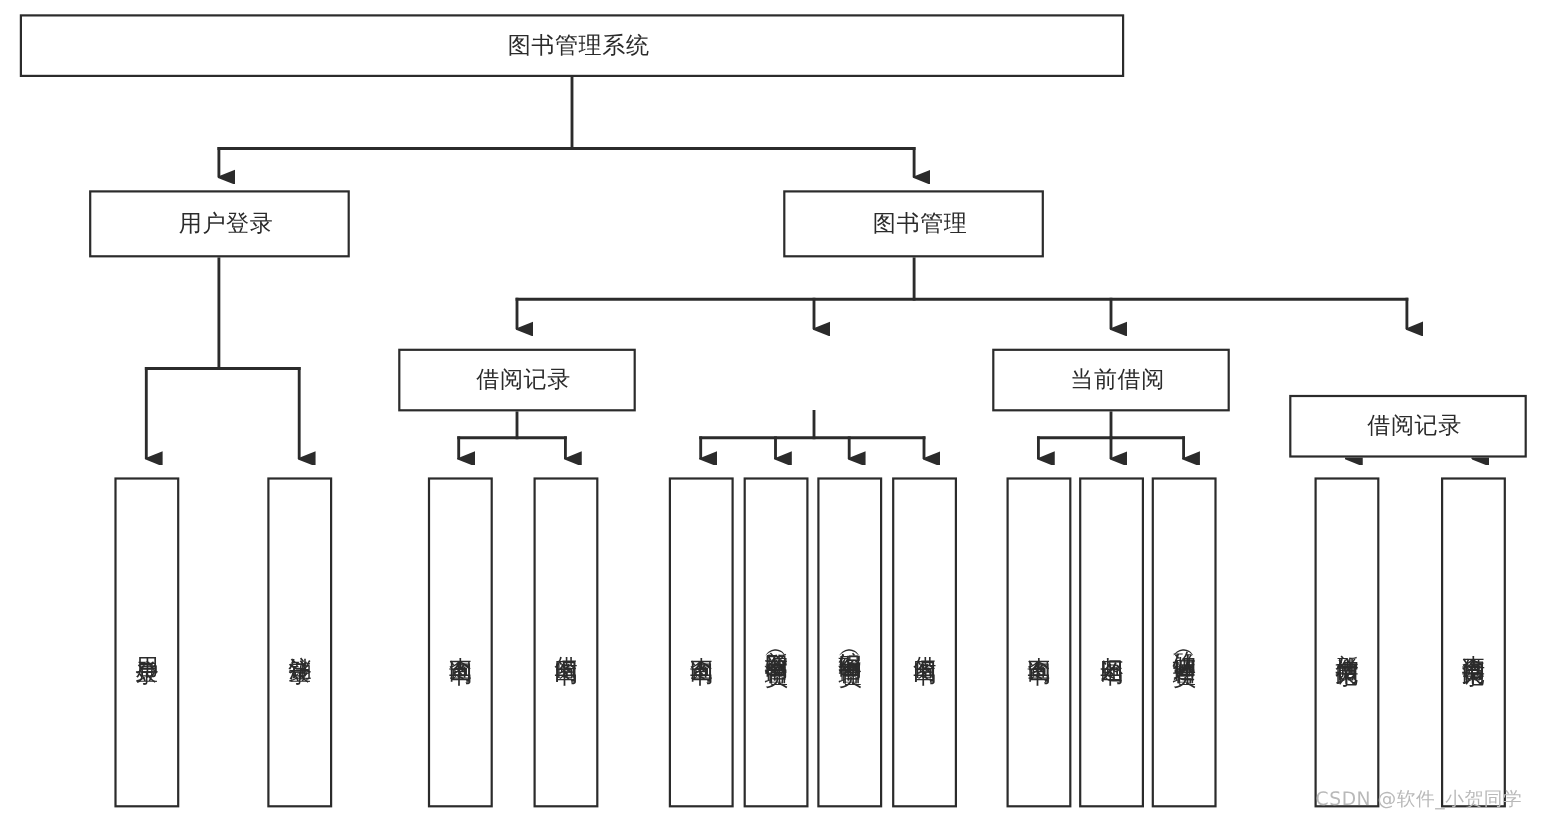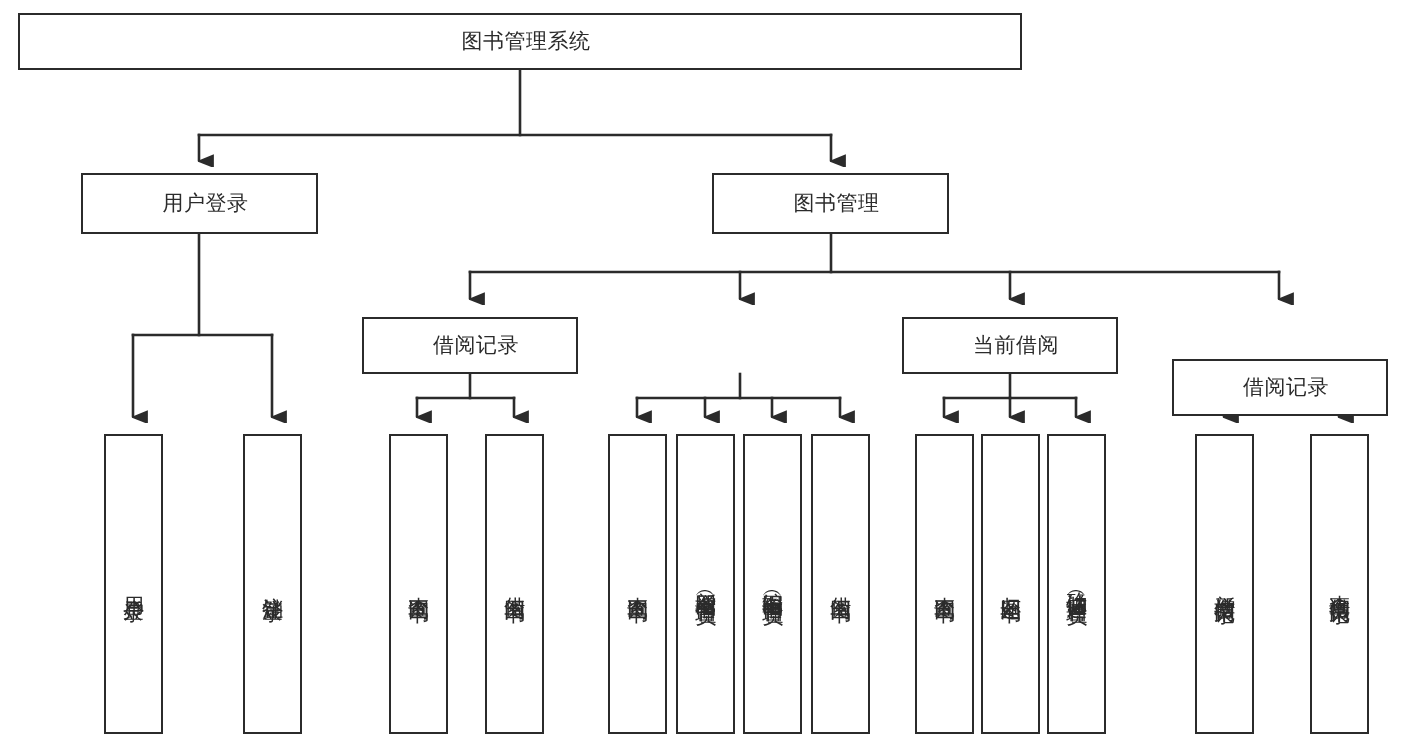--- a/index.html
+++ b/index.html
@@ -192,14 +192,15 @@
   </div>
 
   <div class="node node-v" style="left:1195px; top:434px; width:59px; height:300px;">
     <span>新增借阅记录</span>
   </div>
 
   <div class="node node-v" style="left:1310px; top:434px; width:59px; height:300px;">
     <span>查询借阅记录</span>
   </div>
 
+  <div class="watermark" style="left:1196px; top:715px;">CSDN @软件_小贺同学</div>
 
 </div>
 
 </body></html>

